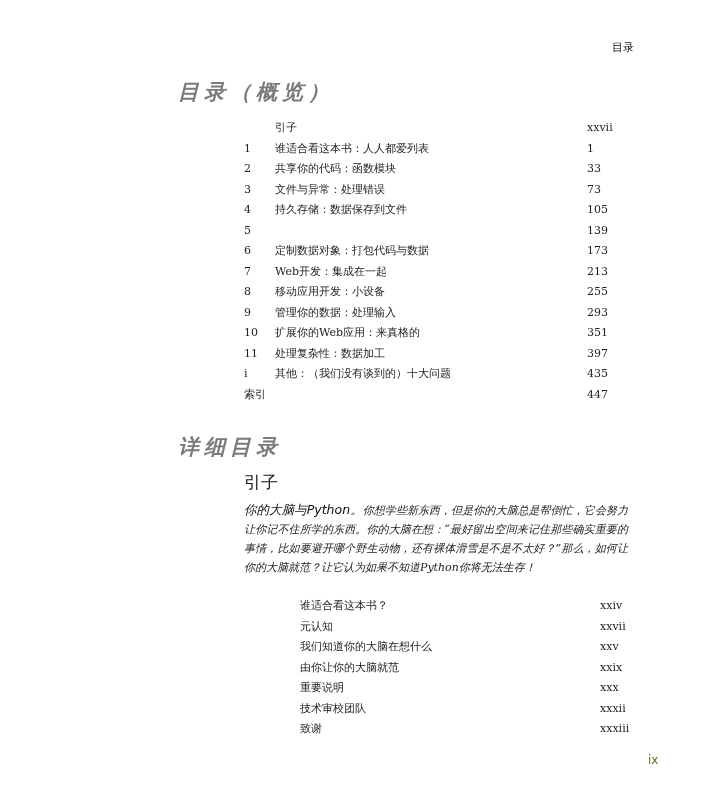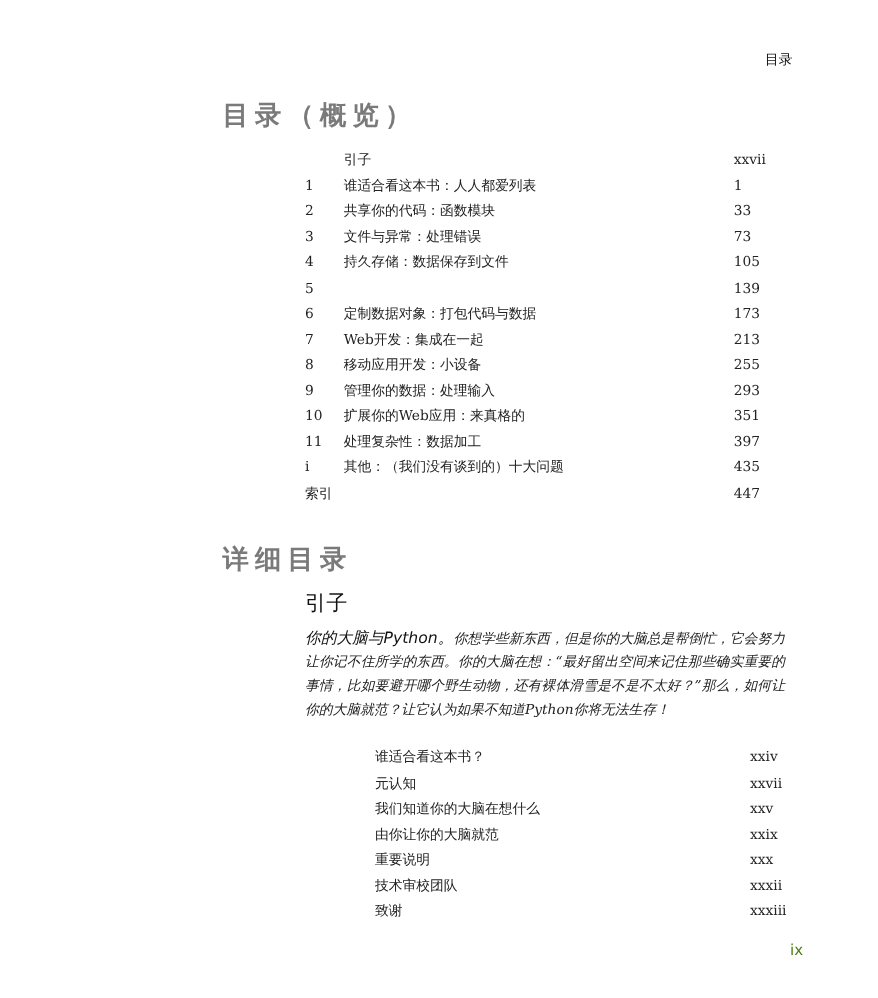--- a/index.html
+++ b/index.html
@@ -24,20 +24,21 @@
       color: #111;
     }
     .section-title {
       position: absolute;
       left: 178px;
       font-family: "DejaVu Sans", "Liberation Sans", sans-serif;
       font-weight: bold;
       font-size: 21px;
       color: #7a7a7a;
       letter-spacing: 5px;
+      font-style: italic;
     }
     .overview-title { top: 78px; }
     .detail-title { top: 433px; }
 
     .toc-overview {
       position: absolute;
       top: 118px;
       left: 244px;
       width: 400px;
     }
@@ -98,21 +99,21 @@
       top: 596px;
       left: 300px;
       width: 340px;
     }
     .toc-detail .toc-row .label { left: 0; }
     .toc-detail .toc-row .page { left: 300px; }
 
     .folio {
       position: absolute;
       top: 753px;
-      left: 632px;
+      left: 648px;
       font-family: "DejaVu Sans", "Liberation Sans", sans-serif;
       font-size: 12px;
       color: #4d7c0f;
     }
   </style>
 </head>
 <body>
 
 <div class="running-head">目录</div>
 

